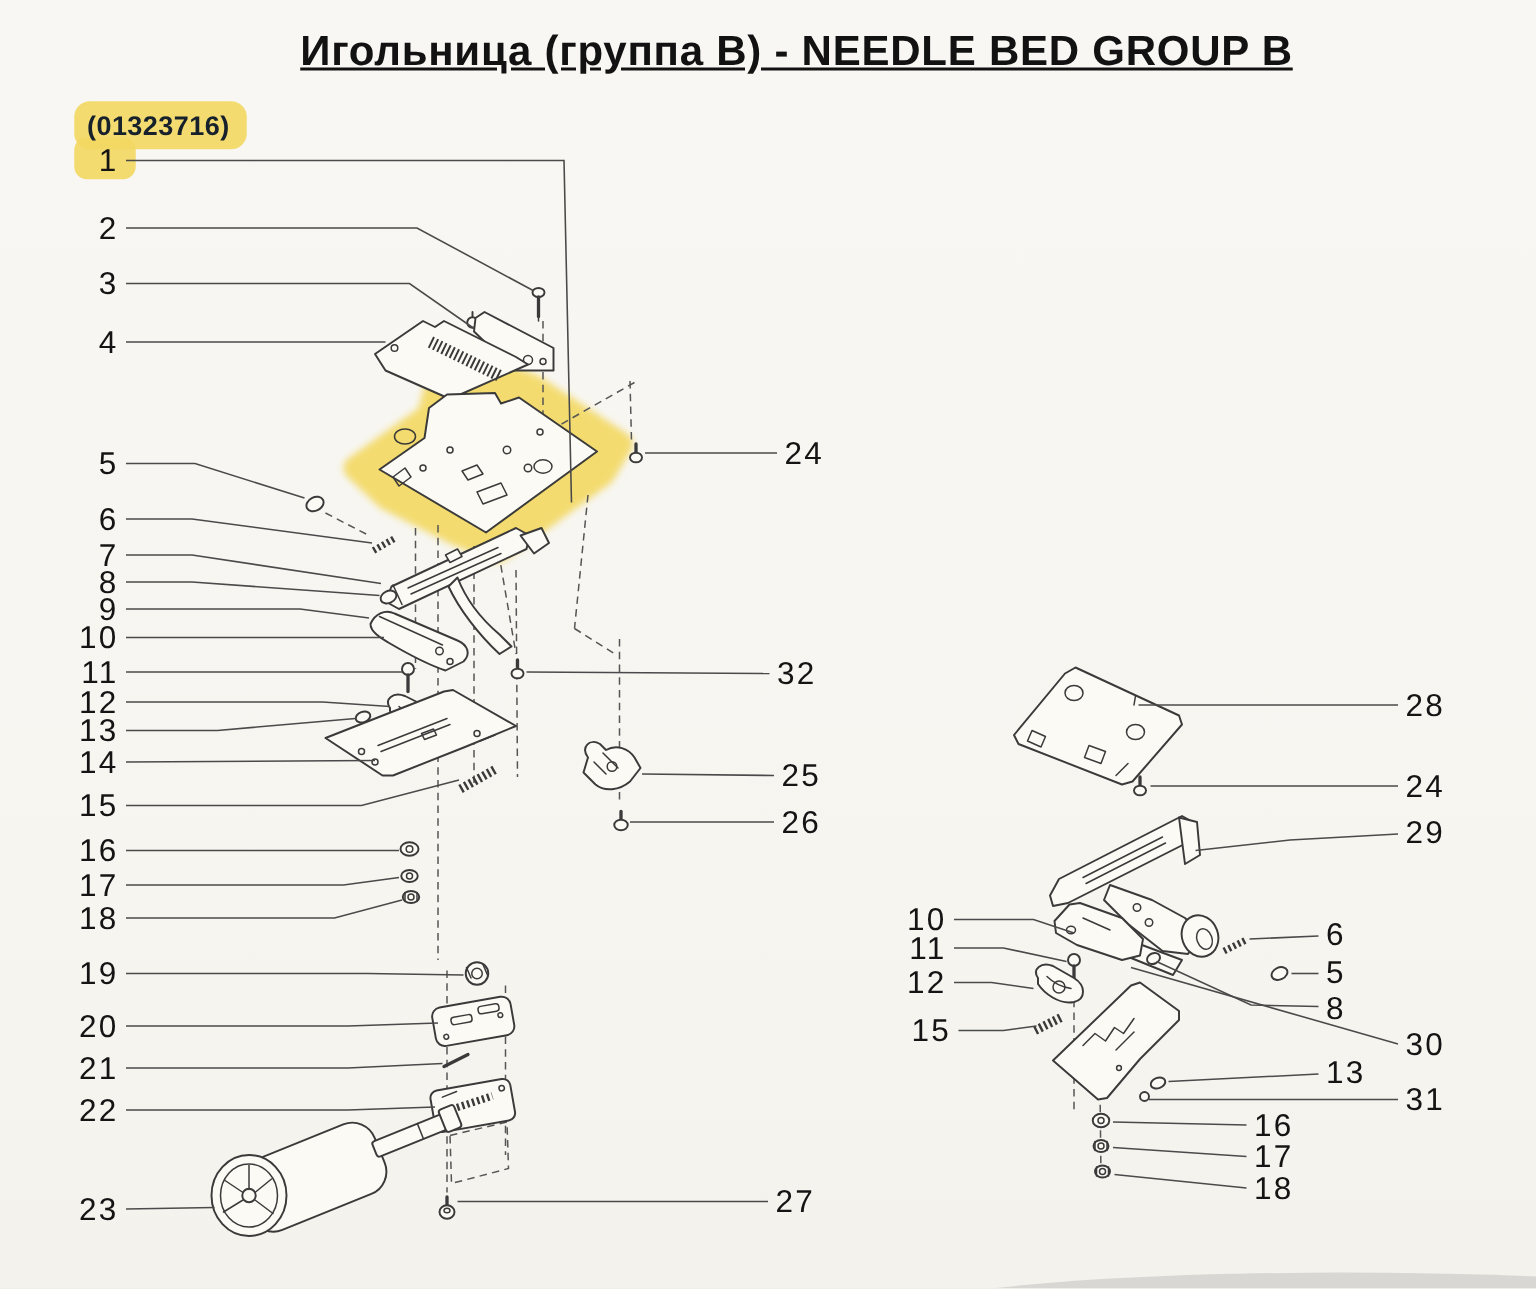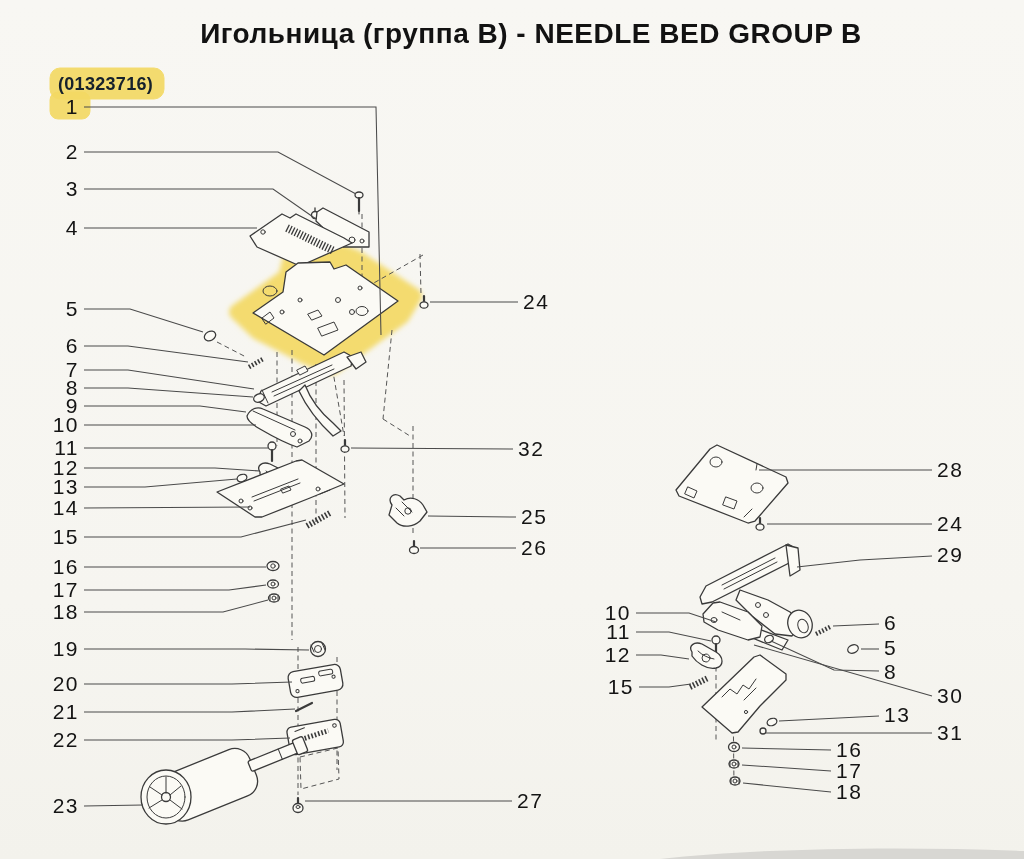--- a/index.html
+++ b/index.html
@@ -1,19 +1,19 @@
 <!DOCTYPE html>
 <html><head>
 <meta charset="utf-8">
 <style>
   html,body{margin:0;padding:0;}
   body{width:1024px;height:859px;background:#efeeea;font-family:"Liberation Sans",sans-serif;}
   .page{position:relative;width:1024px;height:859px;background:linear-gradient(180deg,#f8f7f3 0%,#f6f5f0 70%,#f3f2ec 100%);overflow:hidden;}
   .title{position:absolute;top:18px;left:0;width:1024px;padding-left:38px;box-sizing:border-box;
-         text-align:center;font-size:28px;font-weight:bold;letter-spacing:.5px;color:#121212;margin:0;}
+         text-align:center;font-size:28px;font-weight:bold;letter-spacing:.5px;color:#121212;margin:0;text-decoration:underline;}
   svg{position:absolute;left:0;top:0;}
   .part{stroke:#3a3a3a;stroke-width:1.3;fill:none;stroke-linejoin:round;stroke-linecap:round;}
   .pf{fill:#fbfaf5;}
   .thin{stroke-width:1;}
   .thick{stroke-width:2.2;}
   .leader{stroke:#4a4a4a;stroke-width:1.05;fill:none;}
   .dash{stroke:#555;stroke-width:1;fill:none;stroke-dasharray:5 3.5;stroke-linecap:butt;}
   .coil{stroke:#3a3a3a;stroke-dasharray:1.6 1.9;fill:none;stroke-linecap:butt;}
   .serr{stroke:#3a3a3a;stroke-width:8;stroke-dasharray:1.3 1.8;fill:none;stroke-linecap:butt;}
   .callout-num{font:21px "Liberation Sans",sans-serif;fill:#141414;letter-spacing:1.5px;}

